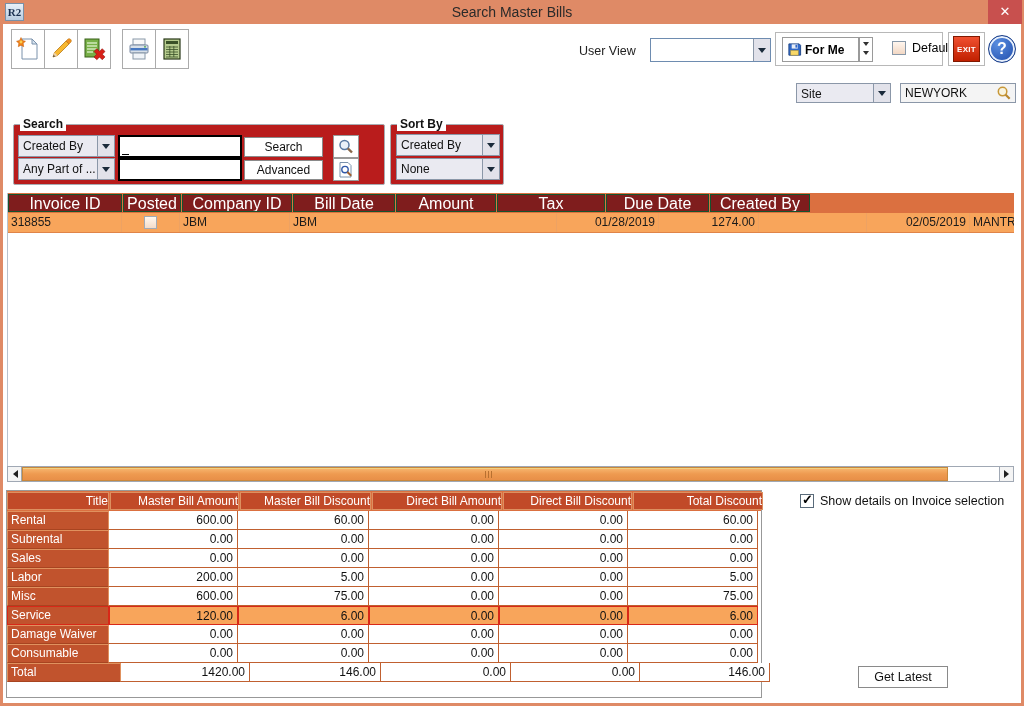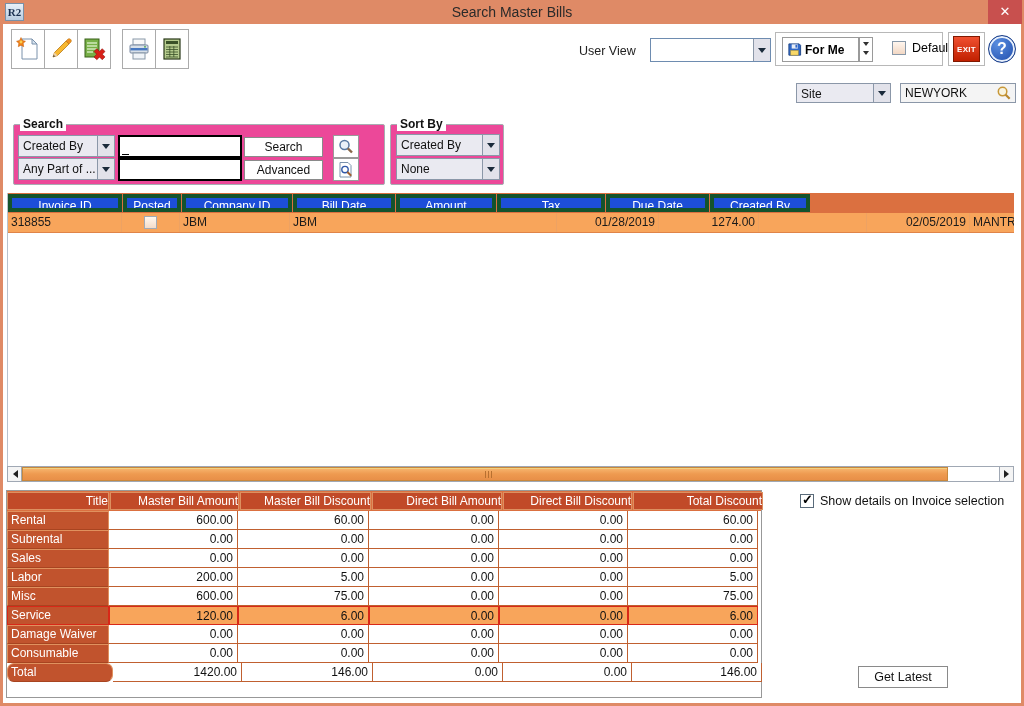--- a/index.html
+++ b/index.html
@@ -48,41 +48,41 @@
               background:radial-gradient(circle at 35% 30%, #5A8EE0, #1C48A8); border:1.5px solid #1A3E88;
               box-shadow: inset 0 0 0 2px #E8F0FC; color:#fff; font-size:16px; font-weight:bold; text-align:center;
               line-height:25px; cursor:pointer; }
 
   
   .site-combo { position:absolute; left:793px; top:59px; width:95px; height:20px; }
   .site-field { position:absolute; left:897px; top:59px; width:116px; height:20px; background:#F4F4F4;
                 border:1px solid #8B97A8; font-size:12px; padding:2px 20px 0 4px; color:#111; }
 
   
-  .groupbox { position:absolute; border:1px solid #A8ACB2; border-radius:2px; background:#ec4899; }
+  .groupbox { position:absolute; border:1px solid #A8ACB2; border-radius:2px; background:#b91c1c; }
   .gb-legend { position:absolute; top:-8px; left:6px; background:#fff; padding:0 3px; font-size:12px; font-weight:bold; color:#111; }
   .search-gb { left:10px; top:100px; width:372px; height:61px; }
   .sort-gb { left:387px; top:100px; width:114px; height:61px; }
   .sg-combo1 { position:absolute; left:4px; top:10px; width:97px; height:22px; }
   .sg-combo2 { position:absolute; left:4px; top:33px; width:97px; height:22px; }
   .sg-input { position:absolute; left:104px; width:124px; height:23px; border:2px solid #000; background:#fff;
               font-family:"Liberation Sans",sans-serif; font-size:12px; padding:0 3px; }
   .caret { position:absolute; left:108px; top:29px; width:7px; border-bottom:1px solid #000; }
   .sg-btn { position:absolute; left:230px; width:79px; height:20px; background:#fff; border:1px solid #8A8A8A;
             font-size:12px; color:#111; text-align:center; line-height:18px; cursor:pointer; }
   .sg-iconbtn { position:absolute; left:319px; width:26px; height:23px; background:#fff; border:1px solid #9A9A9A;
                 display:flex; align-items:center; justify-content:center; cursor:pointer; }
   .sb-combo1 { position:absolute; left:5px; top:9px; width:104px; height:22px; }
   .sb-combo2 { position:absolute; left:5px; top:33px; width:104px; height:22px; }
 
   
   .inv-panel { position:absolute; left:4px; top:169px; width:1007px; height:273px; background:#fff;
                border-left:1px solid #B8C2CE; overflow:hidden; }
   .inv-head { display:flex; background:#DB7040; height:20px; width:1070px; }
-  .inv-h { background:#1d4ed8; border:4px solid #14532d; color:#fff; font-size:12px; text-align:center;
+  .inv-h { background:#7f1d1d; border:1px solid #14532d; color:#fff; font-size:16px; text-align:center;
            line-height:17px; margin:1px 1px 1px 0; white-space:nowrap; overflow:hidden; flex:none; cursor:pointer; }
   .inv-row { display:flex; background:#F8A55B; height:20px; width:1070px; border-bottom:1px solid #E08448; cursor:pointer; }
   .inv-c { font-size:12px; color:#1A1A1A; line-height:19px; padding:0 3px; white-space:nowrap; overflow:hidden;
            border-right:1px solid #EDA263; flex:none; }
   .al { text-align:left; } .ar { text-align:right; } .ac { text-align:center; }
   .posted-chk { width:13px; height:13px; margin:3px auto 0 auto; background:linear-gradient(#FFF8F0,#F4DCC8);
                 border:1px solid #A0AAB6; }
 
   
   .hscroll { position:absolute; left:4px; top:442px; width:1007px; height:16px; background:#fff; border:1px solid #A0A8B4;
@@ -408,21 +408,21 @@
           </div>
           <div class="dt-row">
             <div class="dt-title" style="width: 102px;">Consumable</div>
             <div class="dt-val" style="width: 129px;">0.00</div>
             <div class="dt-val" style="width: 131px;">0.00</div>
             <div class="dt-val" style="width: 130px;">0.00</div>
             <div class="dt-val" style="width: 129px;">0.00</div>
             <div class="dt-val" style="width: 130px;">0.00</div>
           </div>
           <div class="dt-row">
-            <div class="dt-title" style="width: 106px; border-radius: 7px;">Total</div>
+            <div class="dt-title" style="width: 114px;">Total</div>
             <div class="dt-val" style="width: 129px;">1420.00</div>
             <div class="dt-val" style="width: 131px;">146.00</div>
             <div class="dt-val" style="width: 130px;">0.00</div>
             <div class="dt-val" style="width: 129px;">0.00</div>
             <div class="dt-val" style="width: 130px;">146.00</div>
           </div>
         </div>
     </div>
 
     <div class="showdet">

